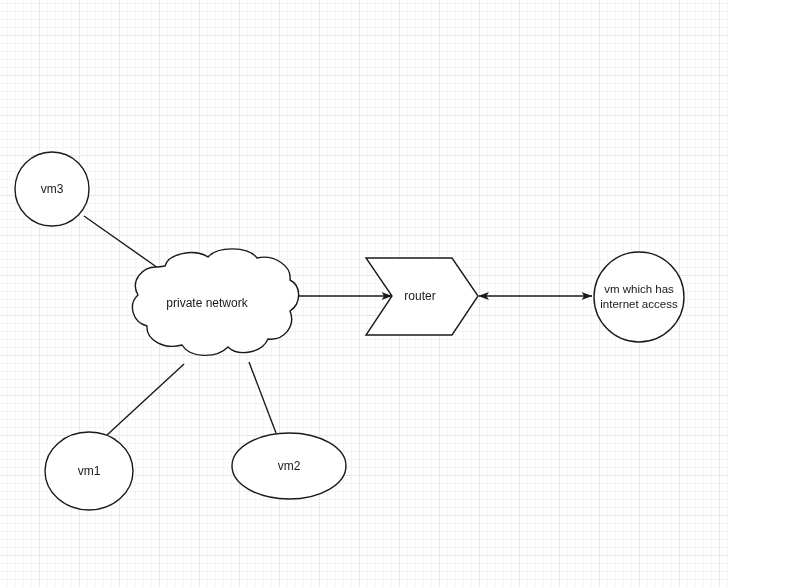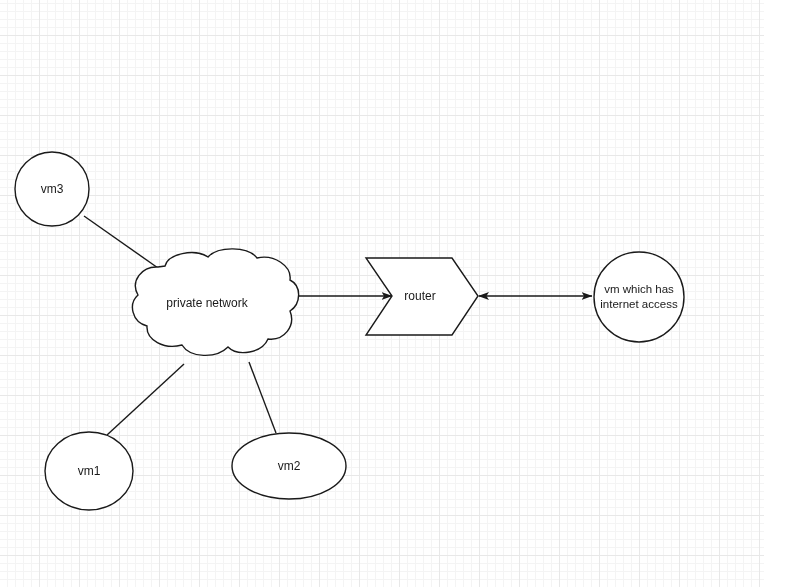--- a/index.html
+++ b/index.html
@@ -14,21 +14,20 @@
     background-color: #ffffff;
     background-image:
       linear-gradient(to right, #e8e8e8 1px, transparent 1px),
       linear-gradient(to bottom, #e8e8e8 1px, transparent 1px),
       linear-gradient(to right, #f4f4f4 1px, transparent 1px),
       linear-gradient(to bottom, #f4f4f4 1px, transparent 1px);
     background-size: 40px 40px, 40px 40px, 8px 8px, 8px 8px;
     background-position: -1px -5px, -1px -5px, -1px -5px, -1px -5px;
     overflow: hidden;
     font-family: "Liberation Sans", sans-serif;
-    padding-left: 36px;
   }
   #diagram-svg {
     position: absolute;
     left: 0;
     top: 0;
   }
   .shape-stroke {
     fill: #ffffff;
     stroke: #1a1a1a;
     stroke-width: 1.4;

